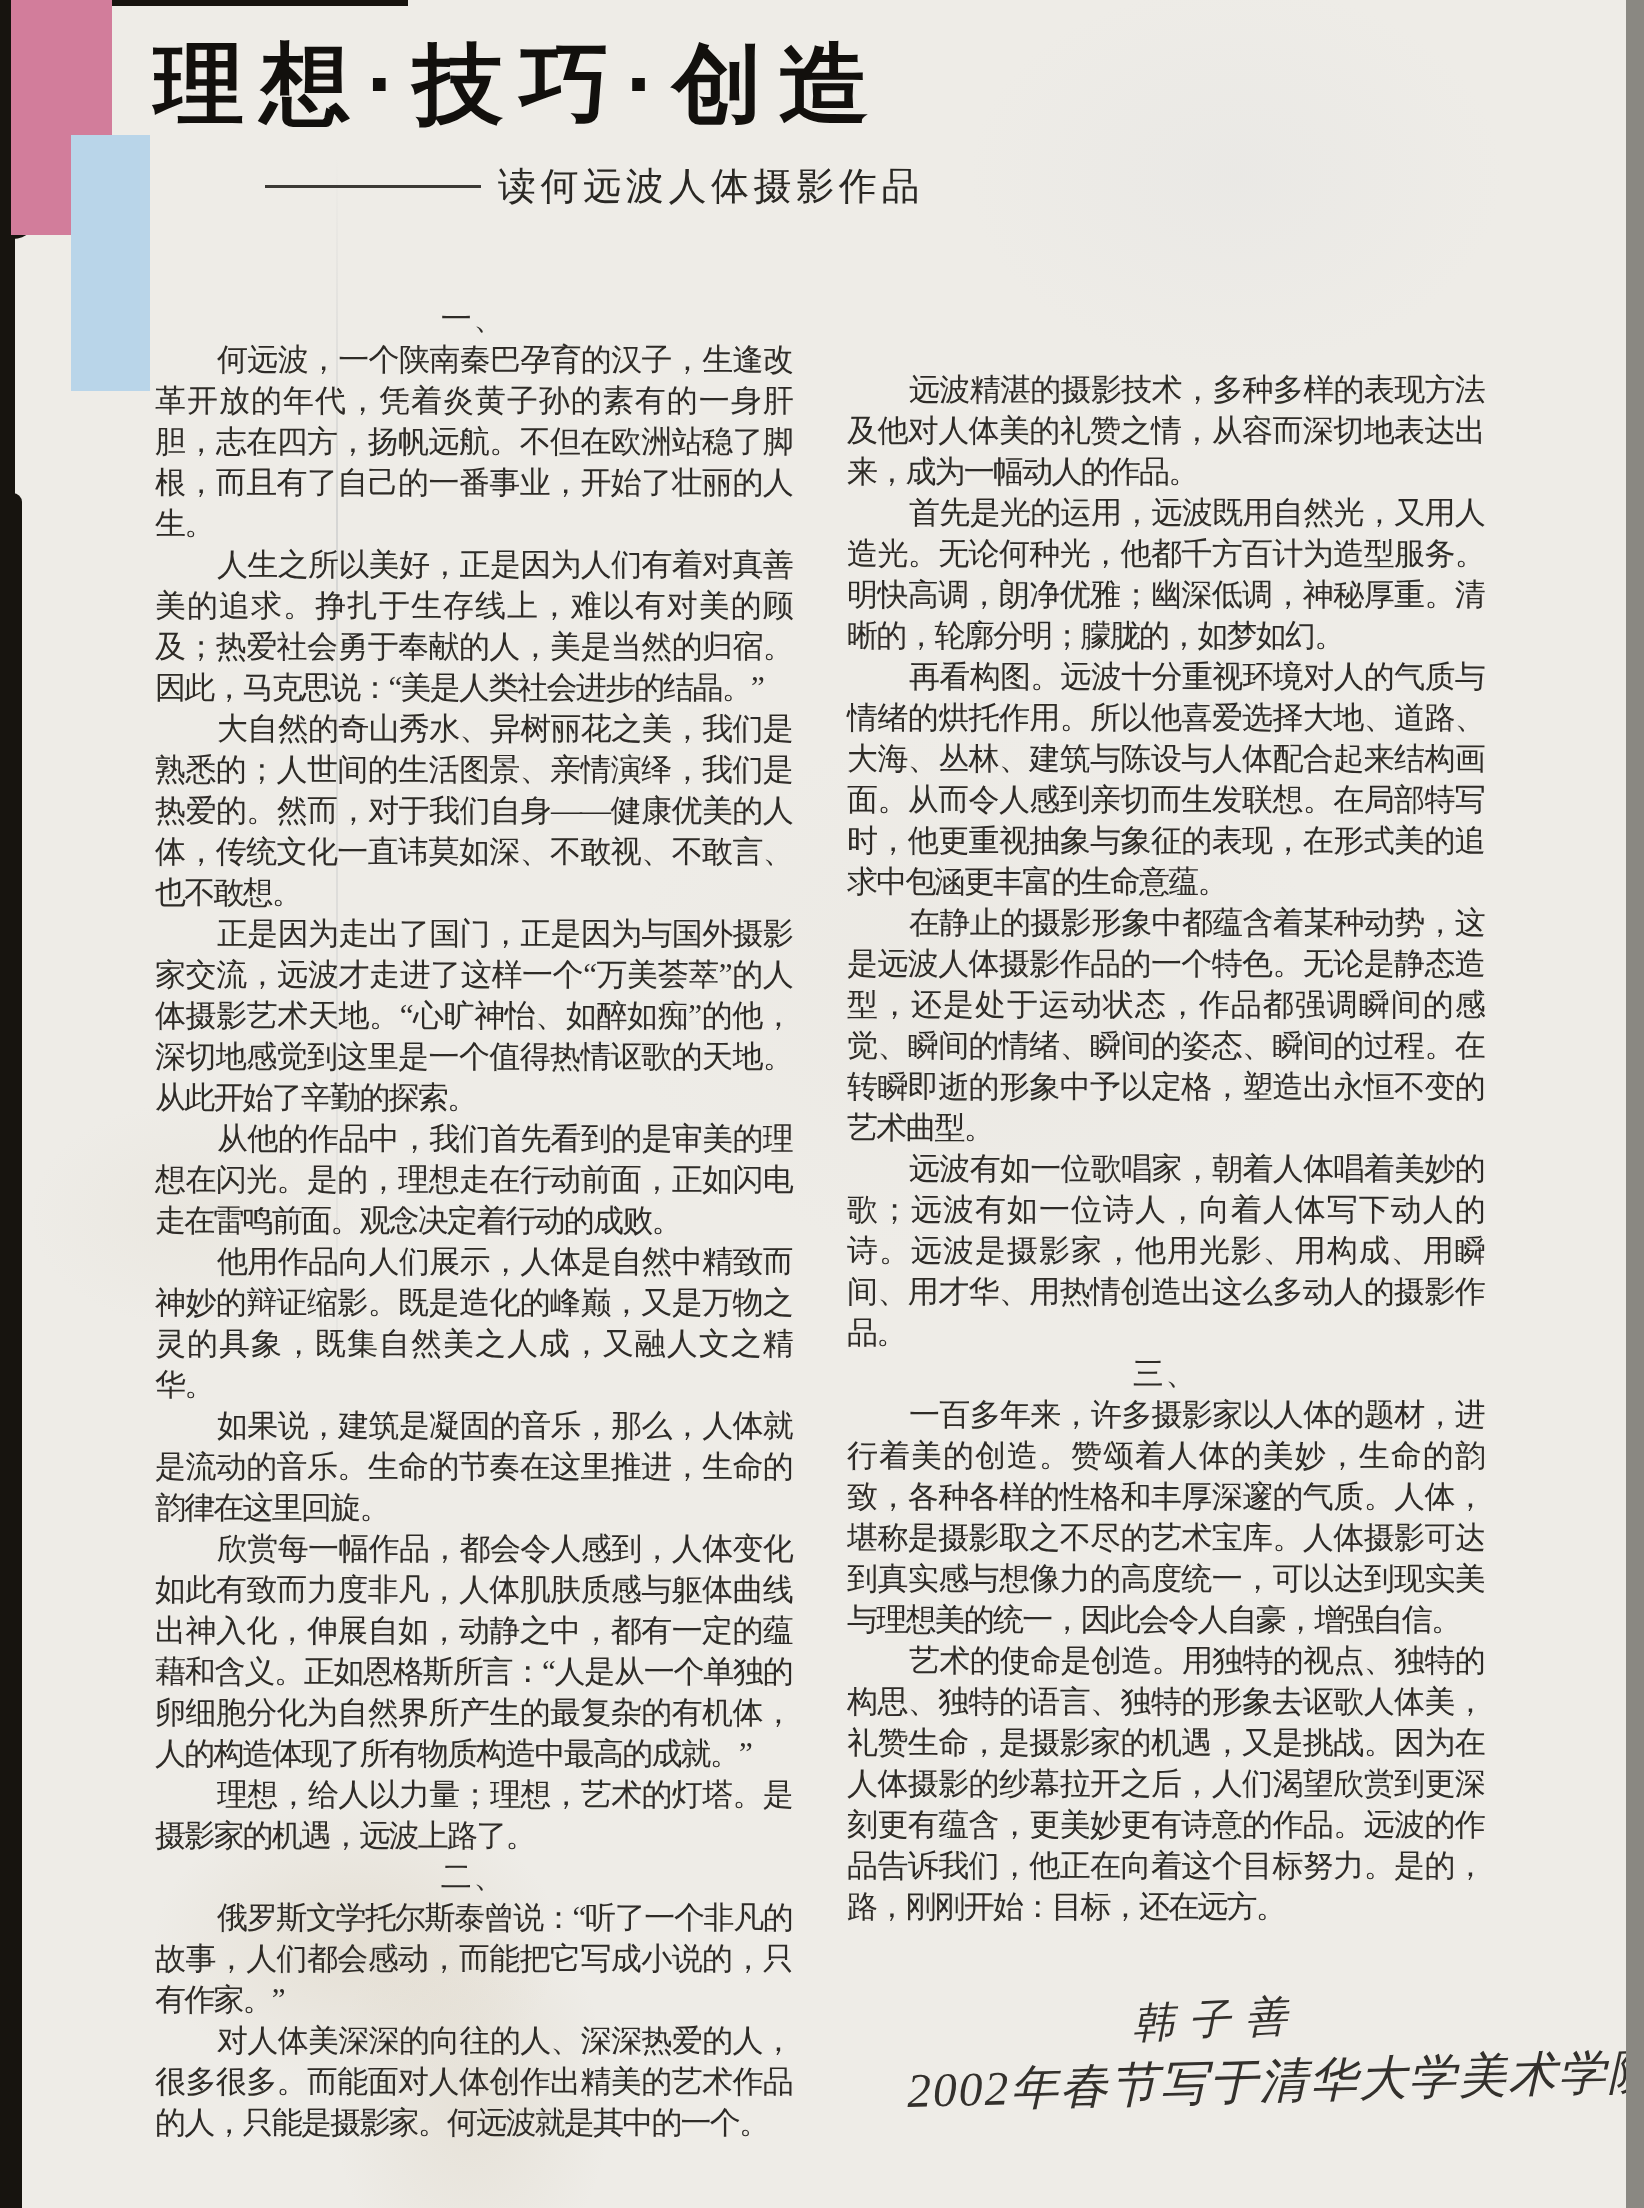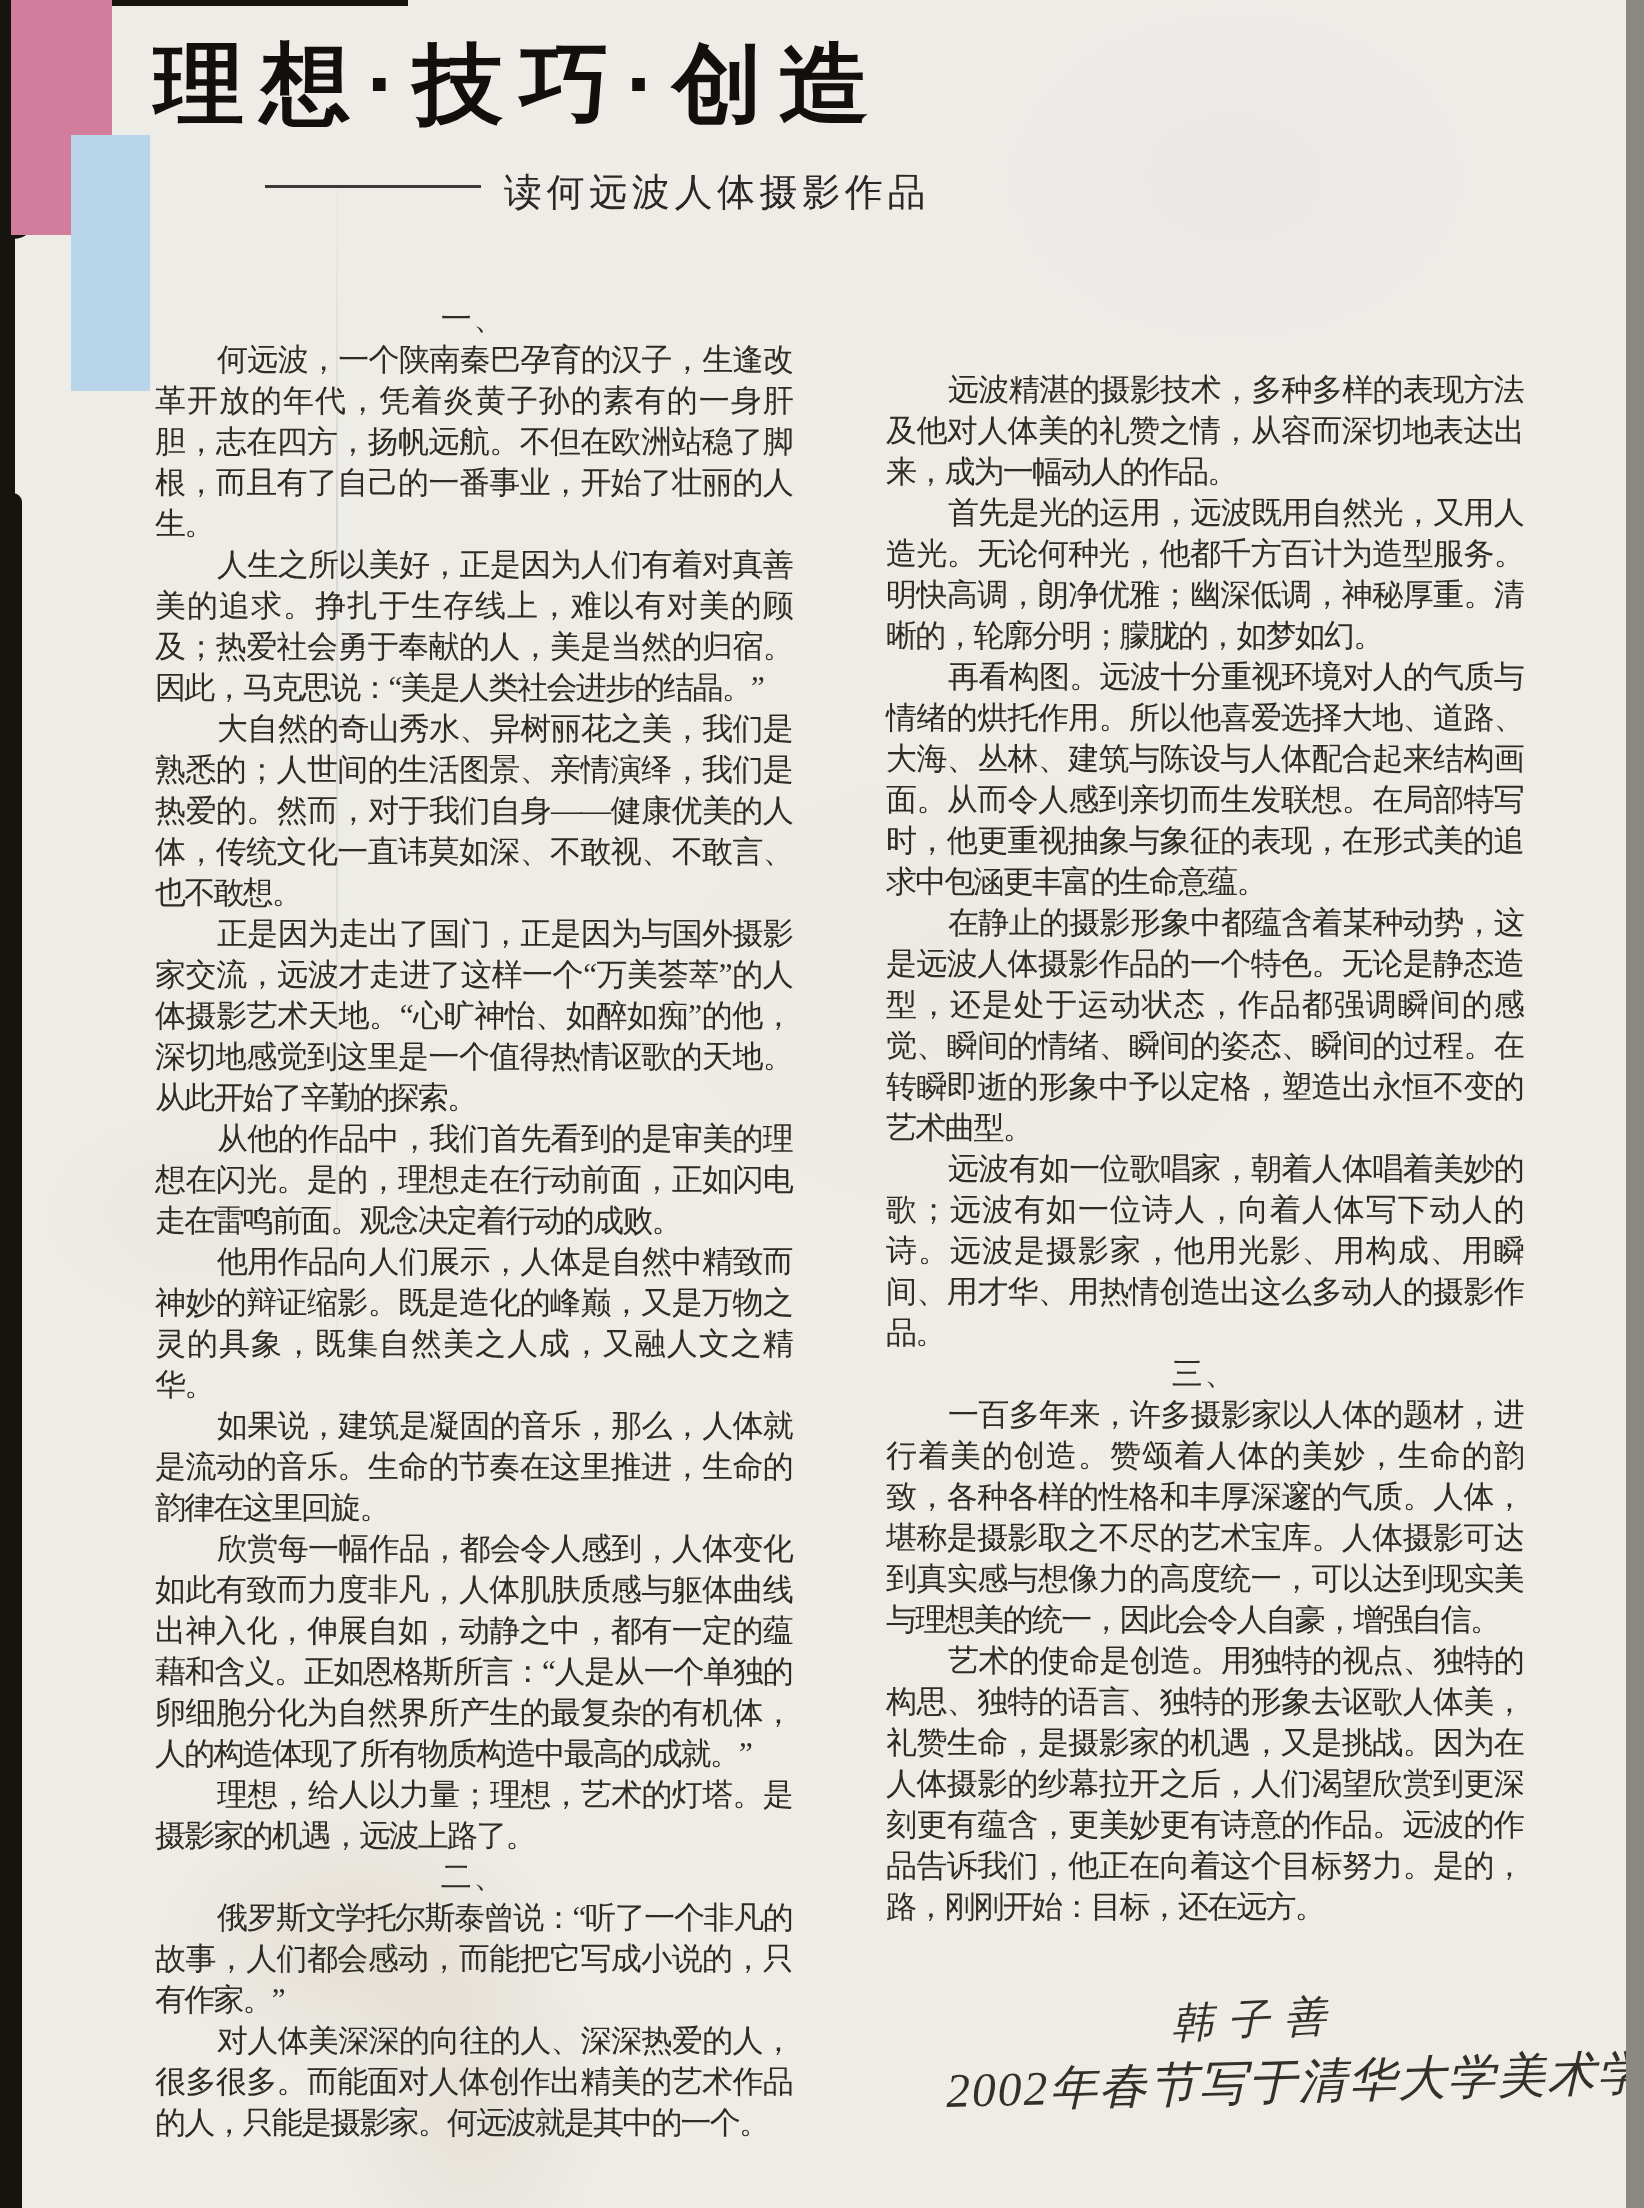--- a/index.html
+++ b/index.html
@@ -26,27 +26,27 @@
     background:linear-gradient(to bottom, rgba(100,110,125,0), rgba(100,110,125,0.18) 30%, rgba(100,110,125,0.05));}
   
   .title{
     position:absolute;left:154px;top:37px;margin:0;
     font-family:"Liberation Sans","DejaVu Sans",sans-serif;
     font-weight:900;font-size:90px;line-height:1.05;letter-spacing:16.4px;
     color:#12100d;white-space:nowrap;transform:scaleY(0.97);
   }
   .subtitle-line{position:absolute;left:265px;top:185px;width:216px;height:2.7px;background:#3c3a36;}
   .subtitle{
-    position:absolute;left:498px;top:161px;margin:6px;
+    position:absolute;left:498px;top:161px;margin:0;
     font-size:38px;letter-spacing:4.6px;color:#2a2824;white-space:nowrap;font-weight:normal;
   }
   
   .col{position:absolute;width:637px;}
   .col-left{left:155px;top:298px;}
-  .col-right{left:886px;top:369px;}
+  .col-right{left:847px;top:369px;}
   .col p{margin:0;text-indent:2em;text-align:justify;font-size:31px;line-height:41px;letter-spacing:-1.8px;color:#2e2b27;}
   .sec{margin:0;text-align:center;text-indent:0;font-size:31px;line-height:41px;letter-spacing:1.8px;color:#2e2b27;}
   
   .signature{margin-top:69px;}
   .sig-name{
     margin:0 0 7.3px 285px;font-style:italic;font-size:42px;letter-spacing:14.6px;
     color:#33302c;transform:rotate(-3deg);transform-origin:left center;white-space:nowrap;
   }
   .sig-date{
     margin:0 0 0 60px;font-style:italic;font-size:48px;letter-spacing:1.8px;

